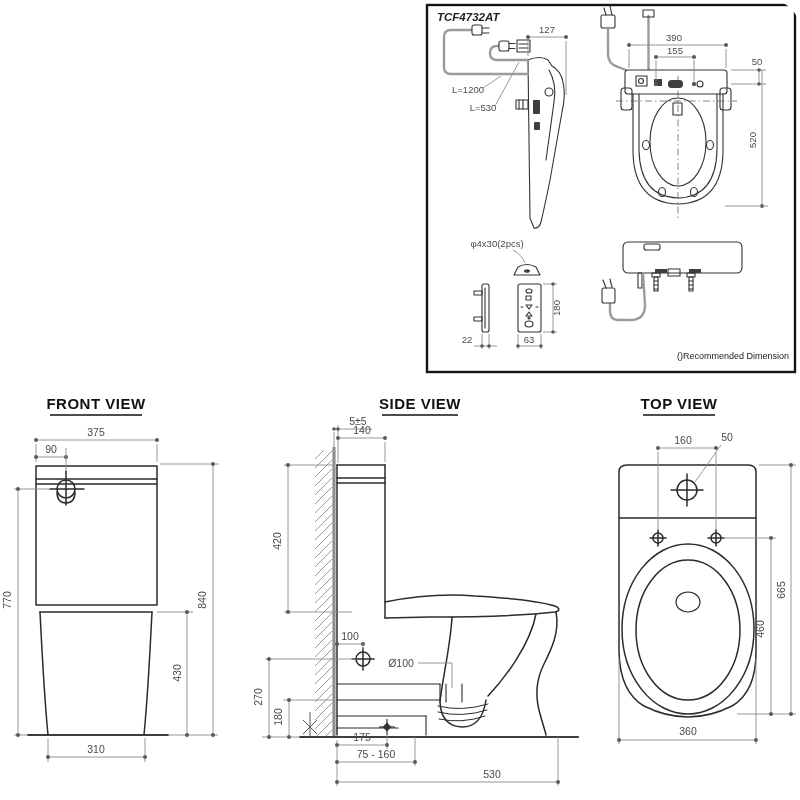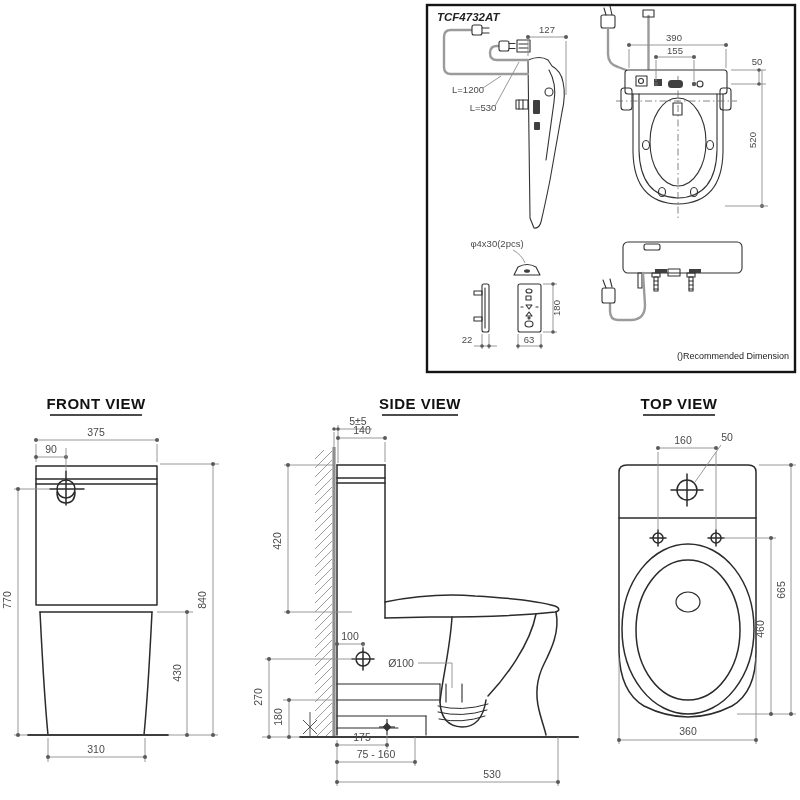--- a/index.html
+++ b/index.html
@@ -1,16 +1,16 @@
 <!DOCTYPE html>
 <html><head>
 <meta charset="utf-8">
 <style>
   html,body{margin:0;padding:0;background:#ffffff;}
-  .canvas{position:relative;width:800px;height:800px;background:#fff;overflow:hidden;}
+  .canvas{position:relative;width:800px;height:800px;background:#fff;overflow:hidden;border-radius:30px;}
   svg{display:block;}
   
   .ol{stroke:#2b2b2b;stroke-width:1.5;fill:none;stroke-linecap:round;stroke-linejoin:round;}
   .olp{stroke:#333;stroke-width:1.1;fill:none;stroke-linecap:round;stroke-linejoin:round;}
   .fill-dark{fill:#3f3f3f;stroke:none;}
   
   .dl{stroke:#8c8c8c;stroke-width:0.9;fill:none;}
   .pt{fill:#5a5a5a;stroke:none;}
   
   .dt{font:10.5px "Liberation Sans", sans-serif;fill:#4a4a4a;}

